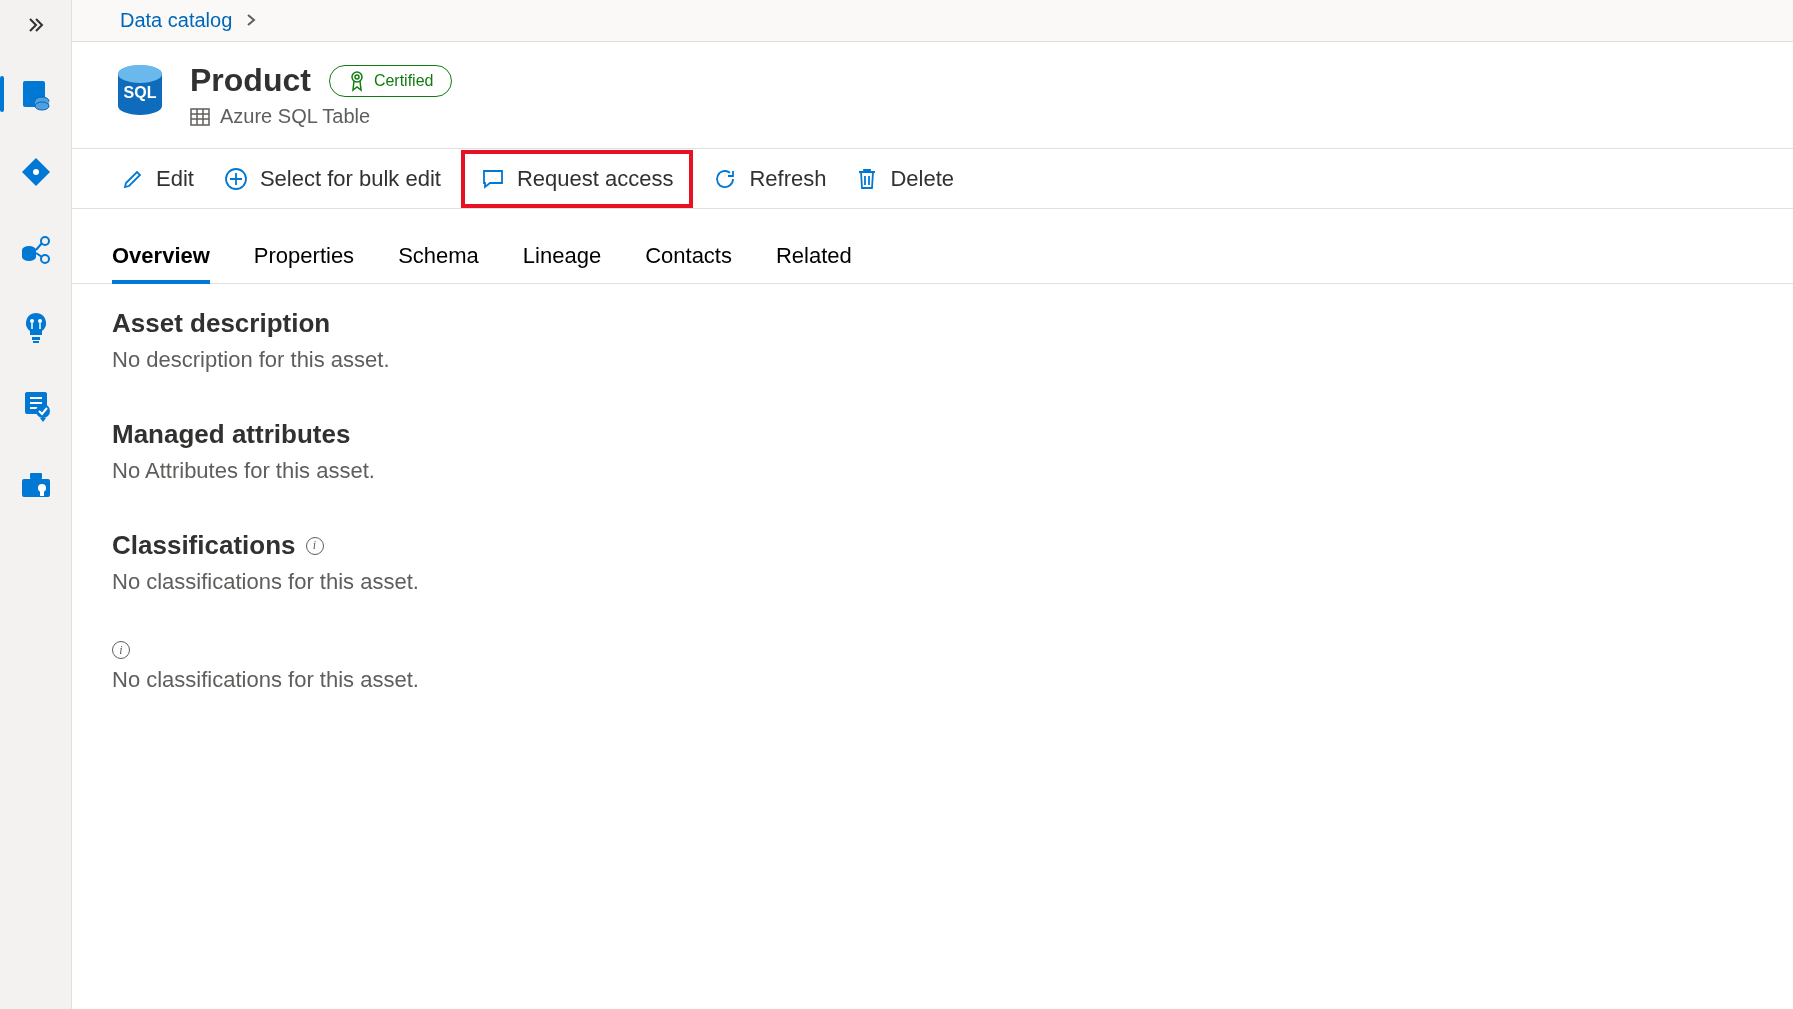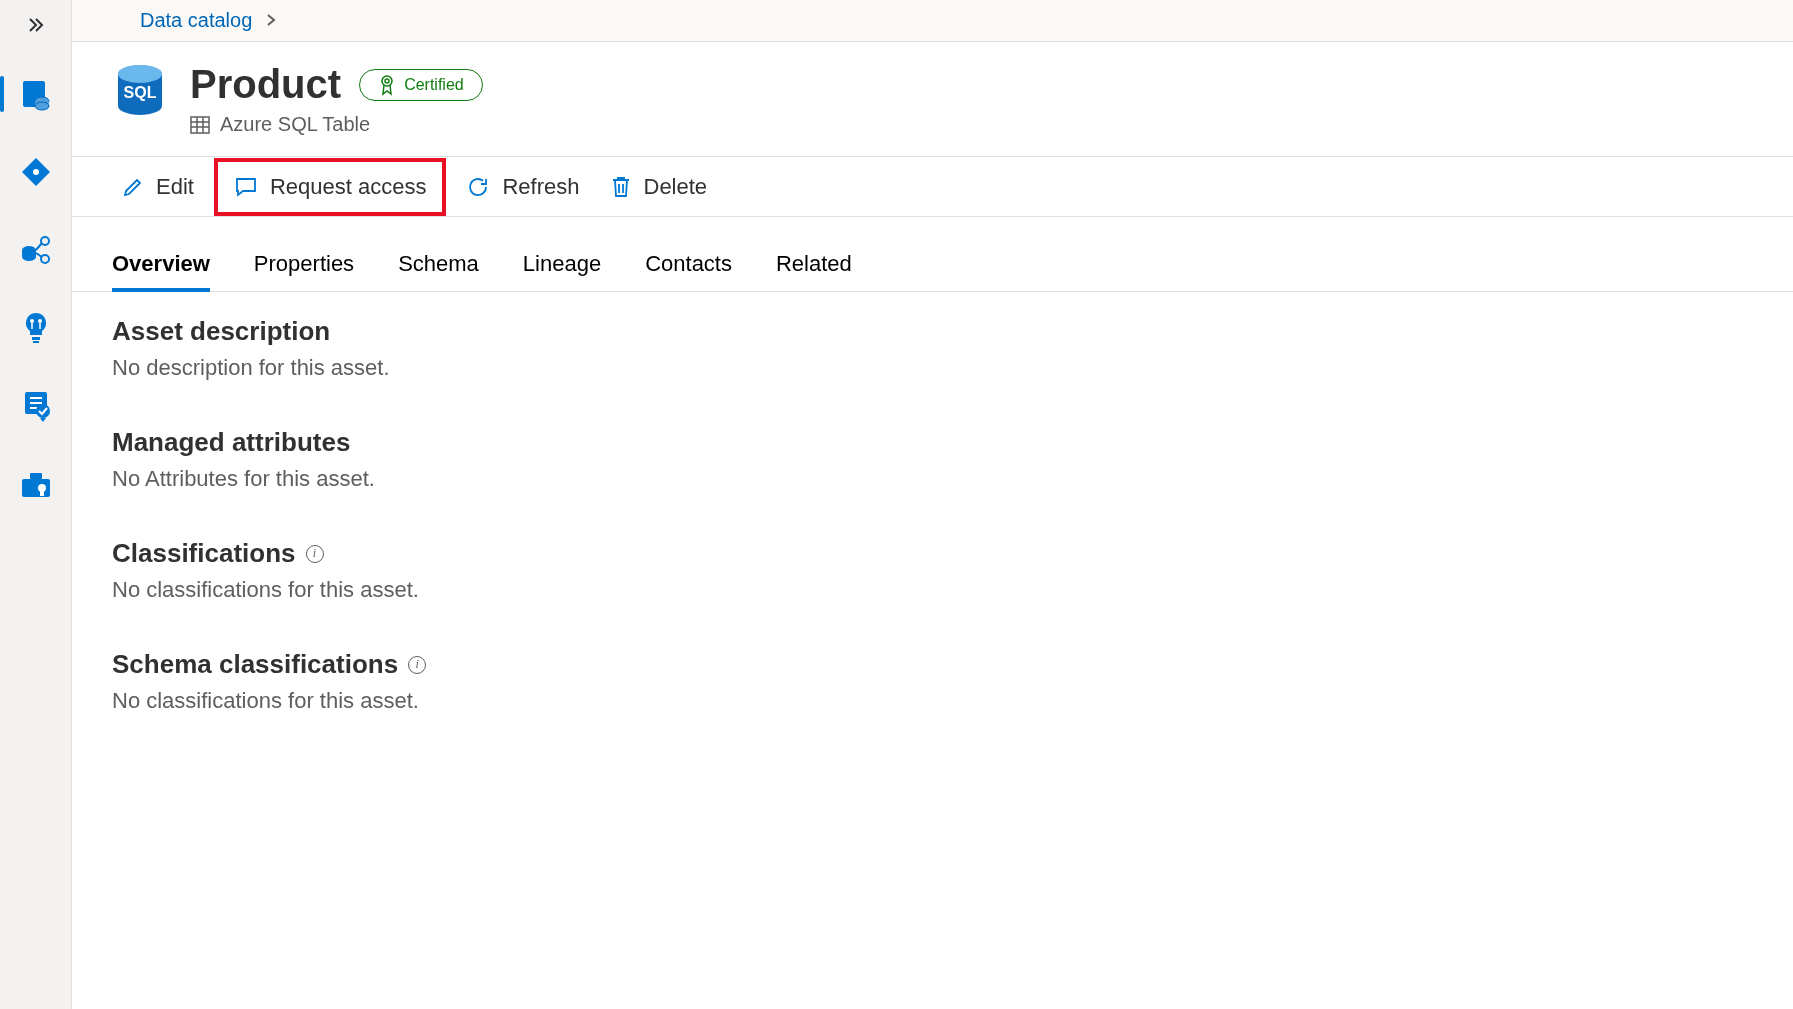--- a/index.html
+++ b/index.html
@@ -41,35 +41,35 @@
 
   .crumbs {
     height: 42px;
     border-bottom: 1px solid #e1dfdd;
     display: flex; align-items: center;
     padding-left: 48px;
     gap: 12px;
     font-size: 20px;
     background: #faf9f8;
   }
-  .crumbs a { color: #0067b8; text-decoration: none; cursor: pointer; margin-left: 20px; }
+  .crumbs a { color: #0067b8; text-decoration: none; cursor: pointer; }
   .crumbs .chev { color: #605e5c; }
 
   .asset-header {
     display: flex; align-items: flex-start;
     padding: 20px 40px 20px 40px;
     gap: 22px;
     border-bottom: 1px solid #e1dfdd;
   }
   .asset-icon {
     width: 56px; height: 56px;
     display:flex; align-items:center; justify-content:center;
   }
   .asset-title-row { display:flex; align-items:center; gap: 18px; }
-  .asset-title { font-size: 40px; font-weight: 700; }
+  .asset-title { font-size: 32px; font-weight: 700; }
   .badge {
     display: inline-flex; align-items: center; gap: 8px;
     border: 1.5px solid #107c10; color: #107c10;
     border-radius: 999px; padding: 4px 18px;
     font-size: 16px; font-weight: 400;
   }
   .asset-sub { display:flex; align-items:center; gap:10px; margin-top:6px; color:#605e5c; font-size:20px; }
 
   .toolbar {
     display:flex; align-items:center;
@@ -222,20 +222,27 @@
     </div>
   </div>
 
   <div class="toolbar">
     <button class="tool-btn">
       <svg width="22" height="22" viewBox="0 0 22 22" fill="none" stroke="#0078d4" stroke-width="1.8">
           <path d="M3 19l1-4L15 4l3 3L7 18l-4 1z"></path>
         </svg>
       <span class="lbl">Edit</span>
     </button>
+    <button class="tool-btn">
+      <svg width="24" height="24" viewBox="0 0 24 24" fill="none" stroke="#0078d4" stroke-width="1.8">
+          <circle cx="12" cy="12" r="10"></circle>
+          <path d="M12 6v12M6 12h12"></path>
+        </svg>
+      <span class="lbl">Select for bulk edit</span>
+    </button>
     <span class="highlight-box">
       <button class="tool-btn">
         <svg width="24" height="24" viewBox="0 0 24 24" fill="none" stroke="#0078d4" stroke-width="1.8">
             <path d="M3 4h18v12H9l-5 4V16H3z"></path>
           </svg>
         <span class="lbl">Request access</span>
       </button>
     </span>
     <button class="tool-btn">
       <svg width="24" height="24" viewBox="0 0 24 24" fill="none" stroke="#0078d4" stroke-width="1.8">
@@ -273,20 +280,19 @@
     </div>
     <div class="section">
       <h3>
         <span>Classifications</span>
         <span class="info-icon">i</span>
       </h3>
       <p>No classifications for this asset.</p>
     </div>
     <div class="section">
       <h3>
-        <span>Schema classifications</span>
         <span class="info-icon">i</span>
       </h3>
       <p>No classifications for this asset.</p>
     </div>
   </div>
 
 </div>
 
 </body></html>

